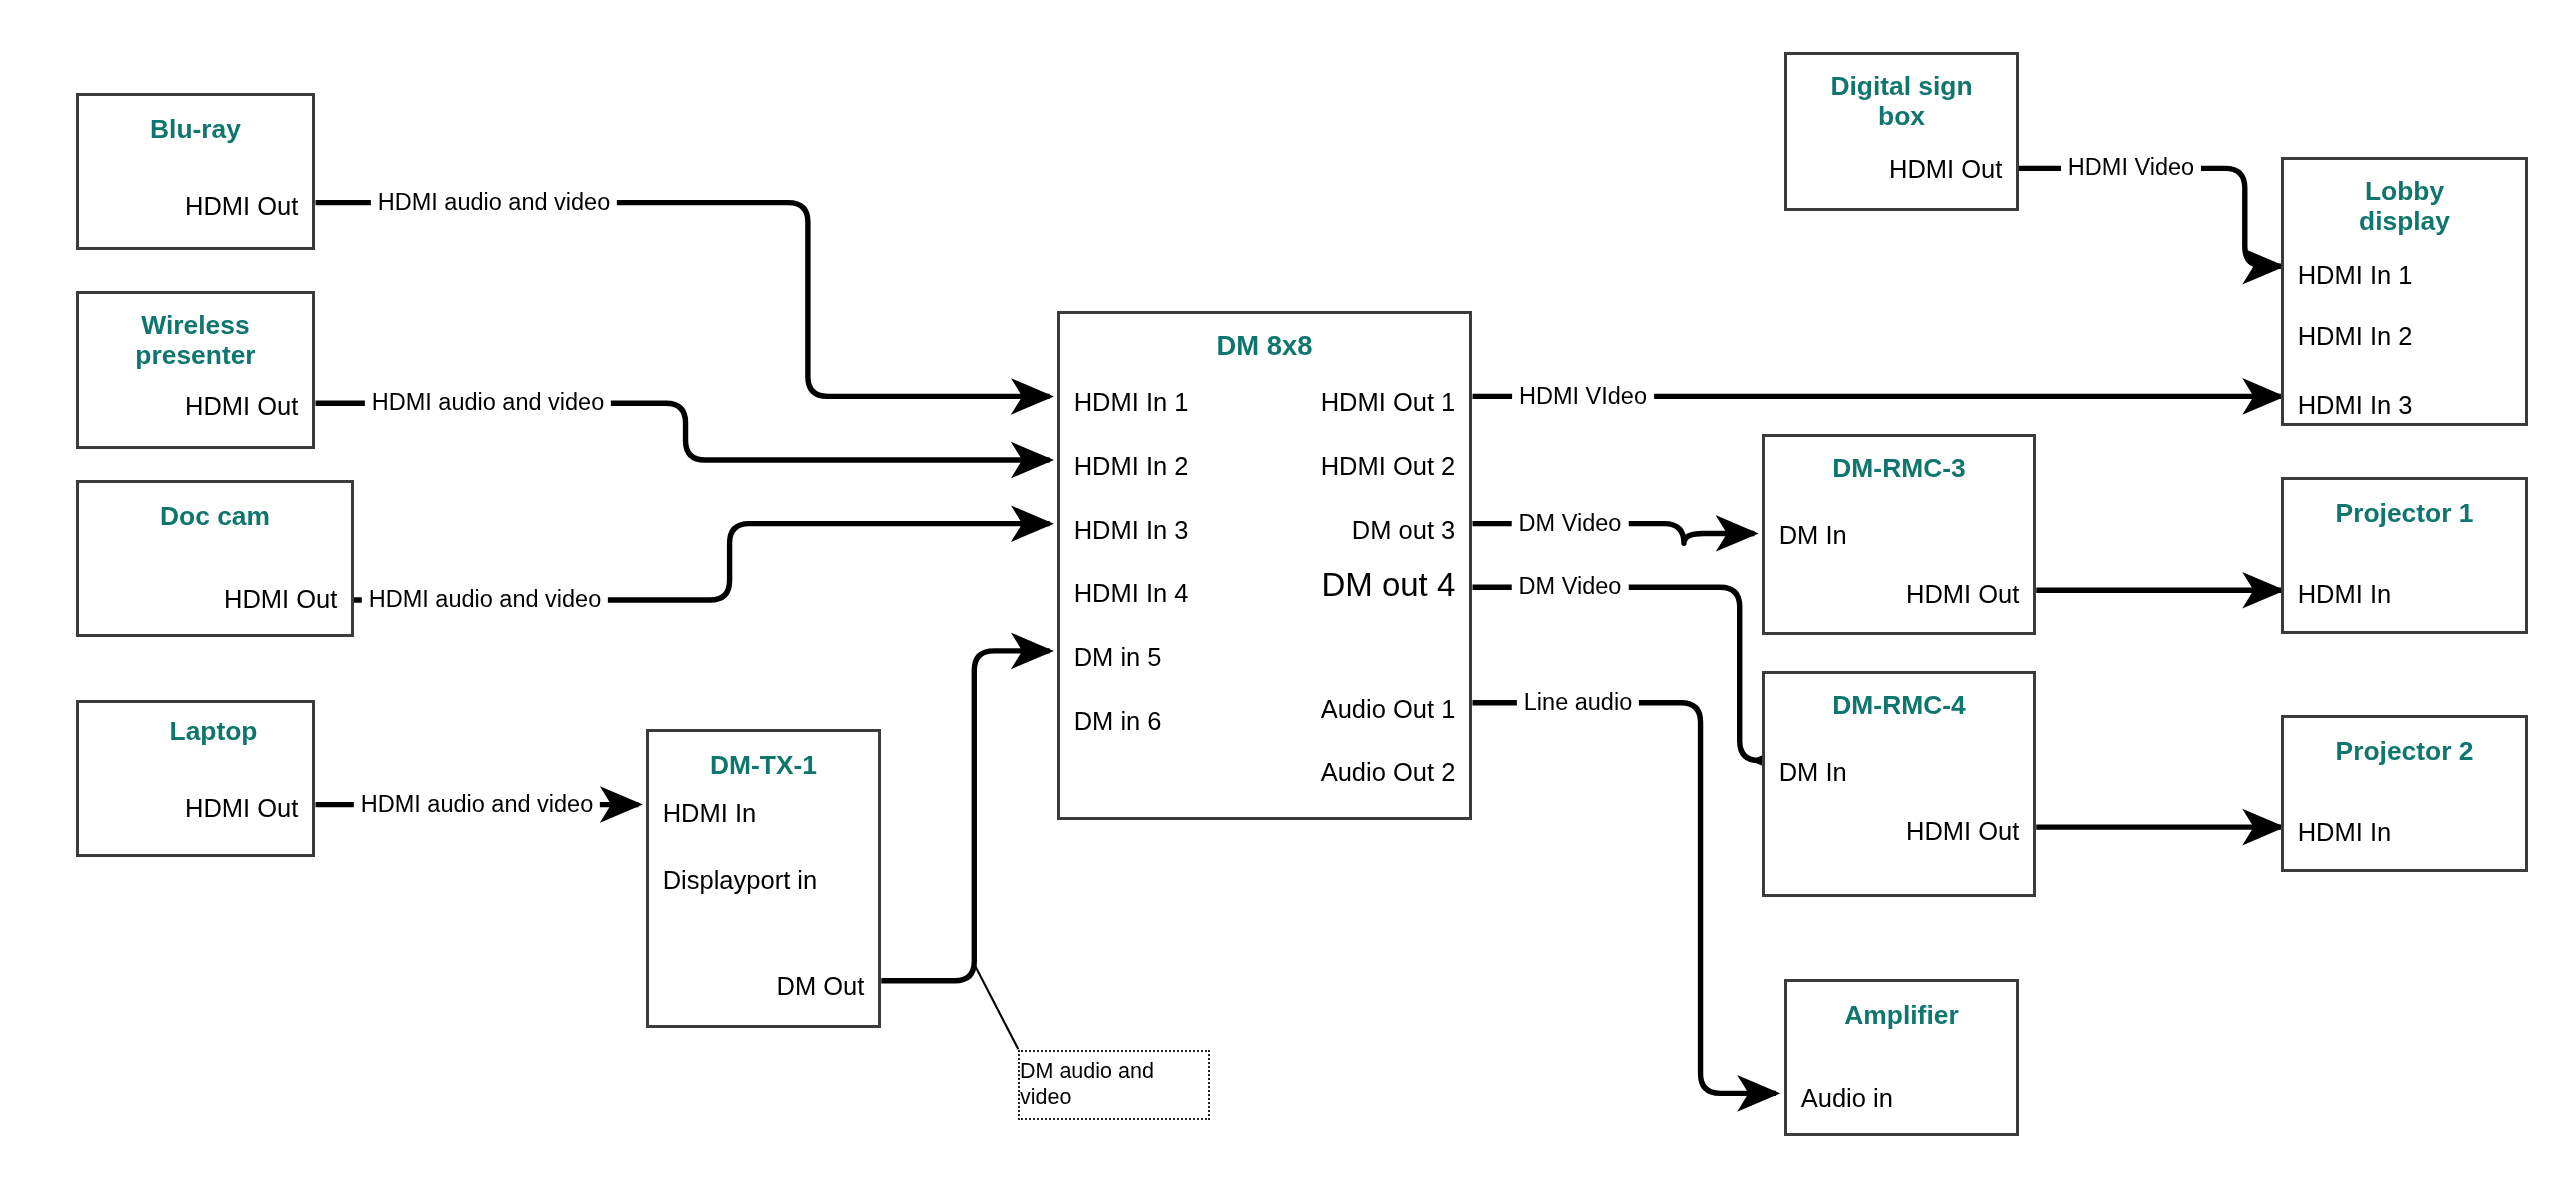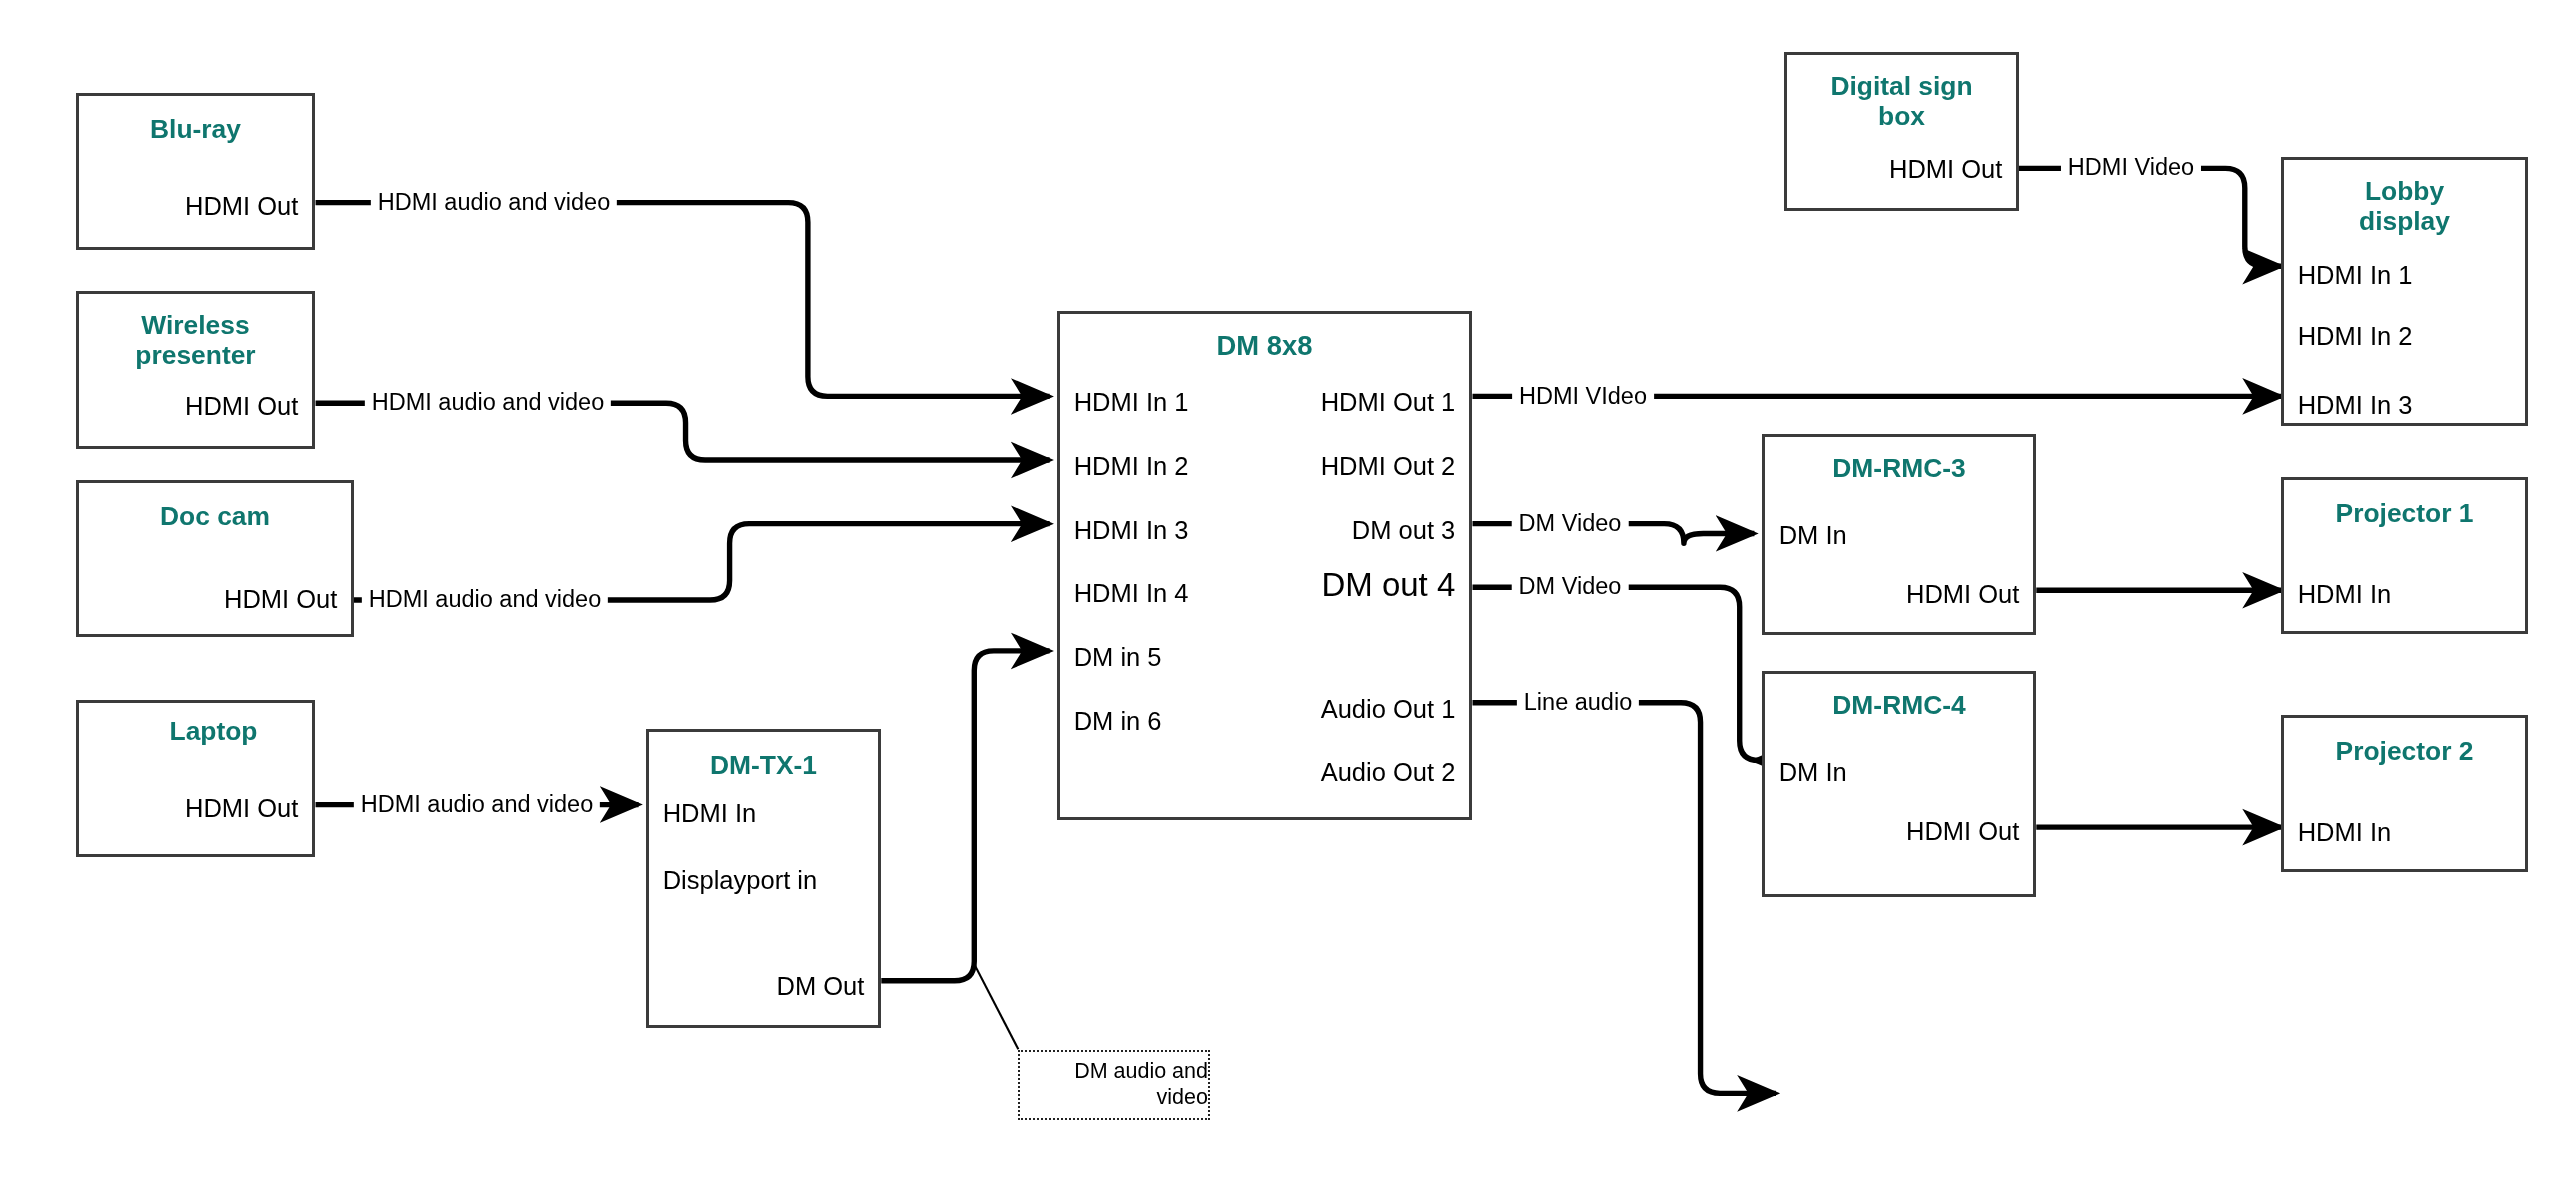--- a/index.html
+++ b/index.html
@@ -32,21 +32,21 @@
   }
   .port{
     color:#000;
     white-space:nowrap;
     line-height:1;
     position:absolute;
   }
   .port.left{left:13.7px;text-align:left;}
   .port.right{right:13.7px;text-align:right;}
   .callout-text{
-    text-align:right;
+    text-align:left;
     color:#000;
     line-height:1.2;
     width:100%;
   }
 
   
   .edge-label{
     position:absolute;
     background:#ffffff;
     color:#000;
@@ -179,20 +179,24 @@
   <div class="node" style="left:2281px;top:477px;width:247px;height:157px;">
     <div class="node-title" style="font-size:26.4px;margin-top:17.6px;">Projector 1</div>
     <div class="port left" style="font-size:25.5px;top:102px;">HDMI In</div>
   </div>
 
   <div class="node" style="left:2281px;top:715px;width:247px;height:157px;">
     <div class="node-title" style="font-size:26.4px;margin-top:17.6px;">Projector 2</div>
     <div class="port left" style="font-size:25.5px;top:102px;">HDMI In</div>
   </div>
 
+  <div class="node" style="left:1784px;top:979px;width:235px;height:157px;">
+    <div class="node-title" style="font-size:26.4px;margin-top:17.6px;">Amplifier</div>
+    <div class="port left" style="font-size:25.5px;top:104px;">Audio in</div>
+  </div>
 
   <div class="edge-label" style="left:494px;top:203px;font-size:23.5px;">HDMI audio and video</div>
 
   <div class="edge-label" style="left:488px;top:403px;font-size:23.5px;">HDMI audio and video</div>
 
   <div class="edge-label" style="left:485px;top:600px;font-size:23.5px;">HDMI audio and video</div>
 
   <div class="edge-label" style="left:477px;top:805px;font-size:23.5px;">HDMI audio and video</div>
 
   <div class="edge-label" style="left:2131px;top:168px;font-size:23.5px;">HDMI Video</div>

